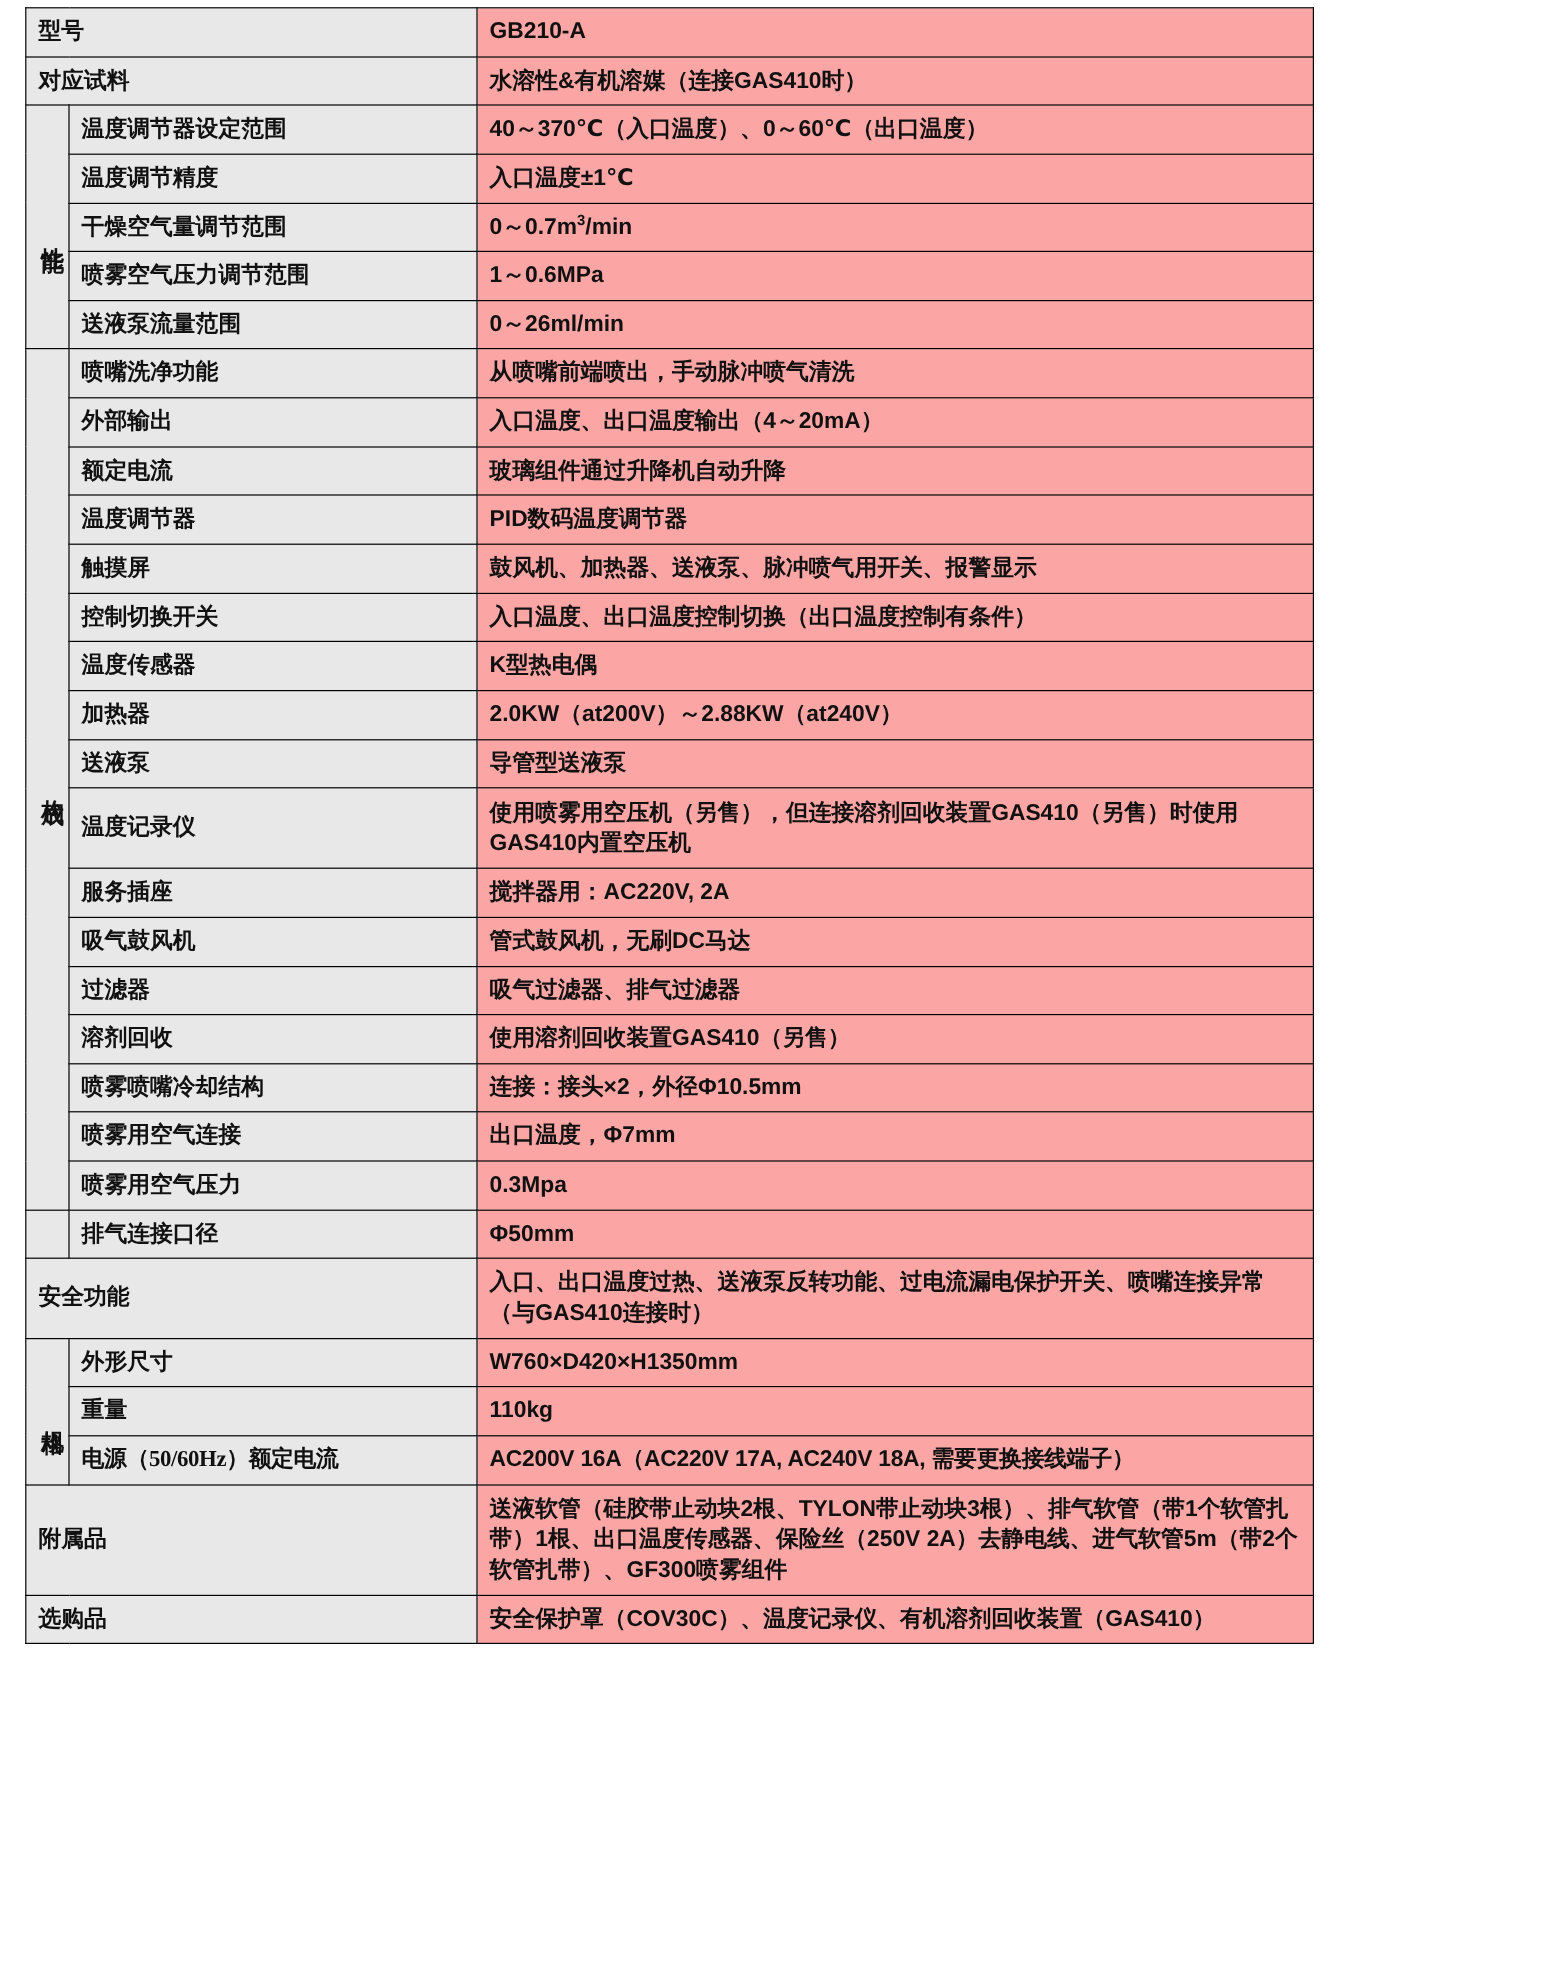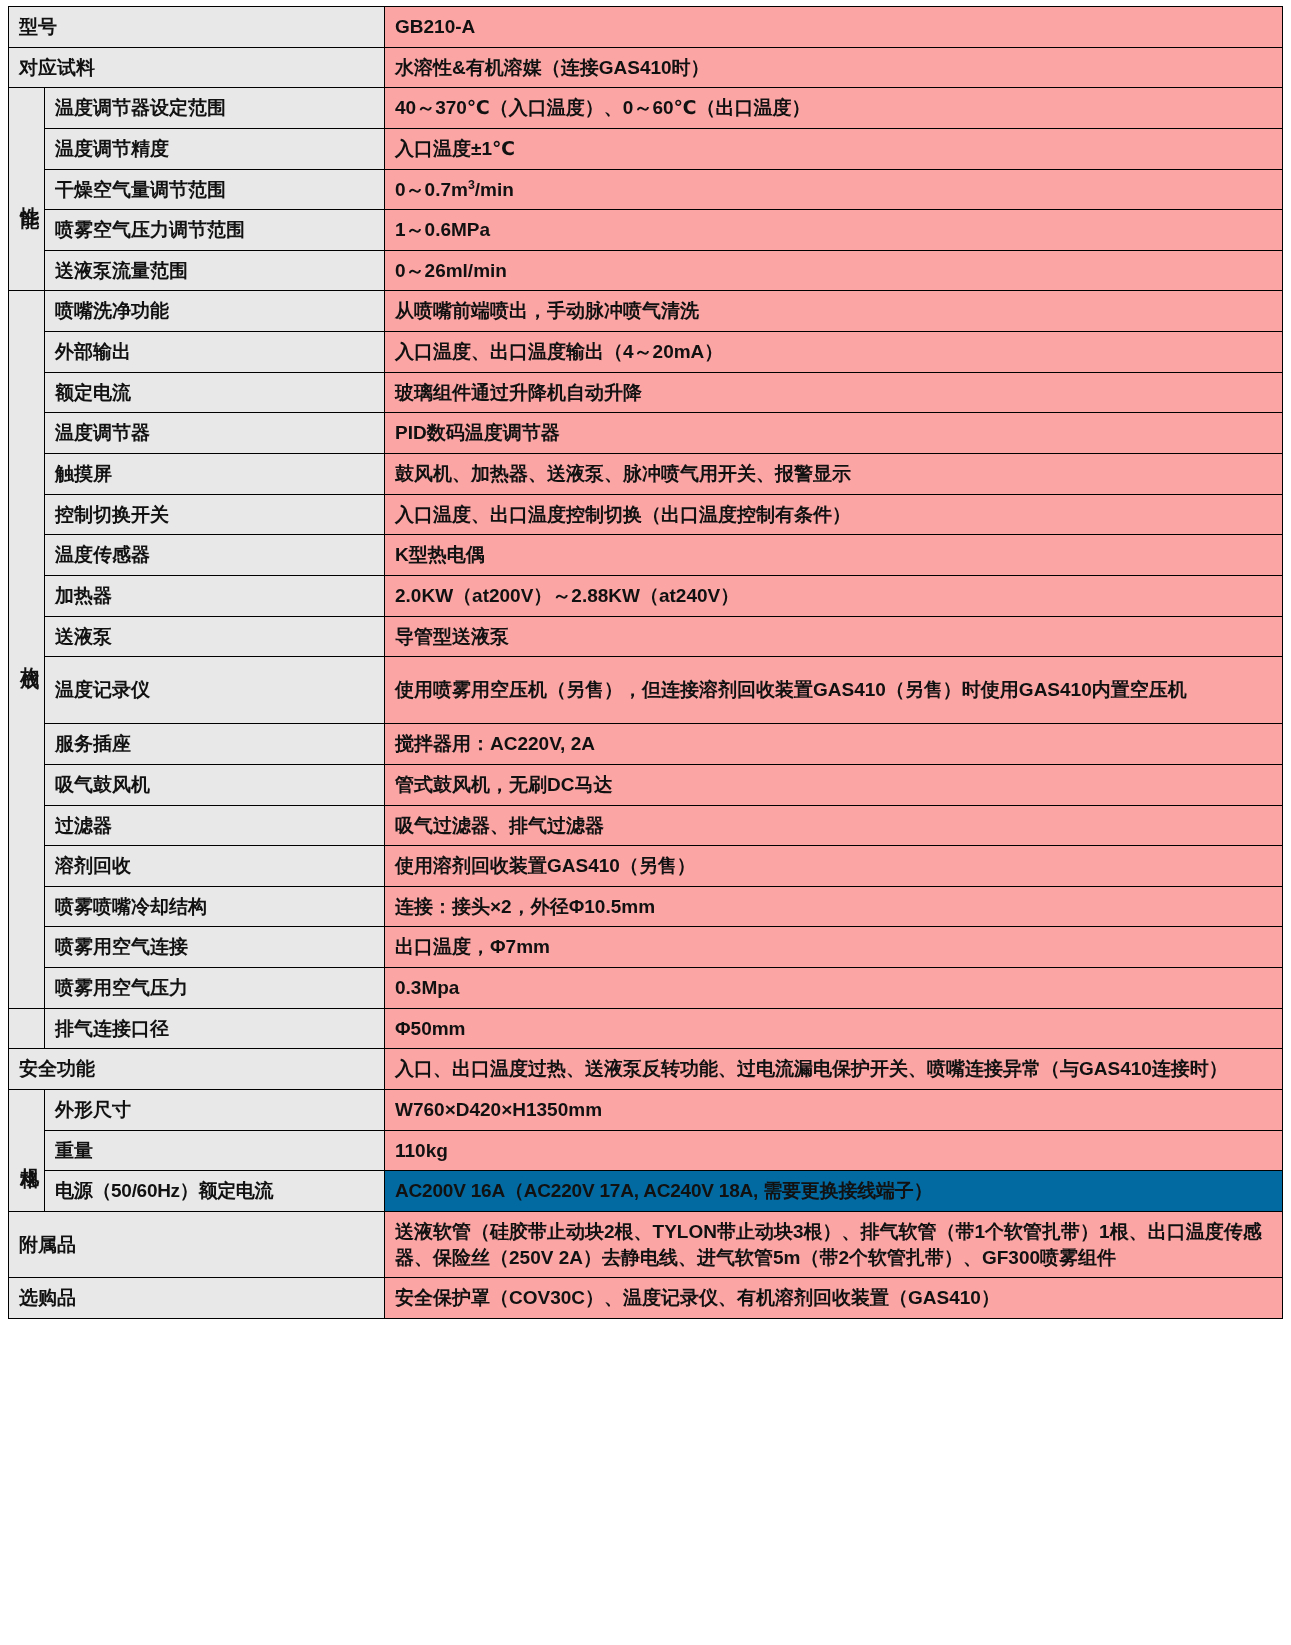--- a/index.html
+++ b/index.html
@@ -13,23 +13,24 @@
   }
   #sheet {
     width: 1291px;
     min-height: 1645px;
     box-sizing: border-box;
     padding: 6px 8px 6px 8px;
     background: #ffffff;
   }
   table.spec {
     border-collapse: collapse;
-    width: 1275px;
+    width: 1074px;
     table-layout: fixed;
     border: 1px solid #000000;
+    margin-left: 13px;
   }
   table.spec td {
     border: 1px solid #000000;
     padding: 7px 10px;
     font-size: 19px;
     font-weight: bold;
     color: #111111;
     line-height: 1.35;
     vertical-align: middle;
     word-break: break-word;
@@ -59,29 +60,30 @@
     font-size: 19px;
     font-weight: bold;
     padding-left: 12px;
   }
   td.label-small {
     background: #e8e8e8;
     font-size: 17.5px;
     font-weight: bold;
     padding-left: 10px;
     letter-spacing: -0.3px;
+    font-family: Liberation Serif, serif;
   }
   td.value {
     background: #fca5a5;
     font-size: 19px;
     font-weight: bold;
     padding-left: 14px;
   }
   td.value-small {
-    background: #0369a1;
+    background: #fca5a5;
     font-size: 18.2px;
     font-weight: bold;
     padding-left: 14px;
     letter-spacing: -0.2px;
   }
   sup {
     font-size: 0.65em;
     vertical-align: super;
     line-height: 0;
   }

